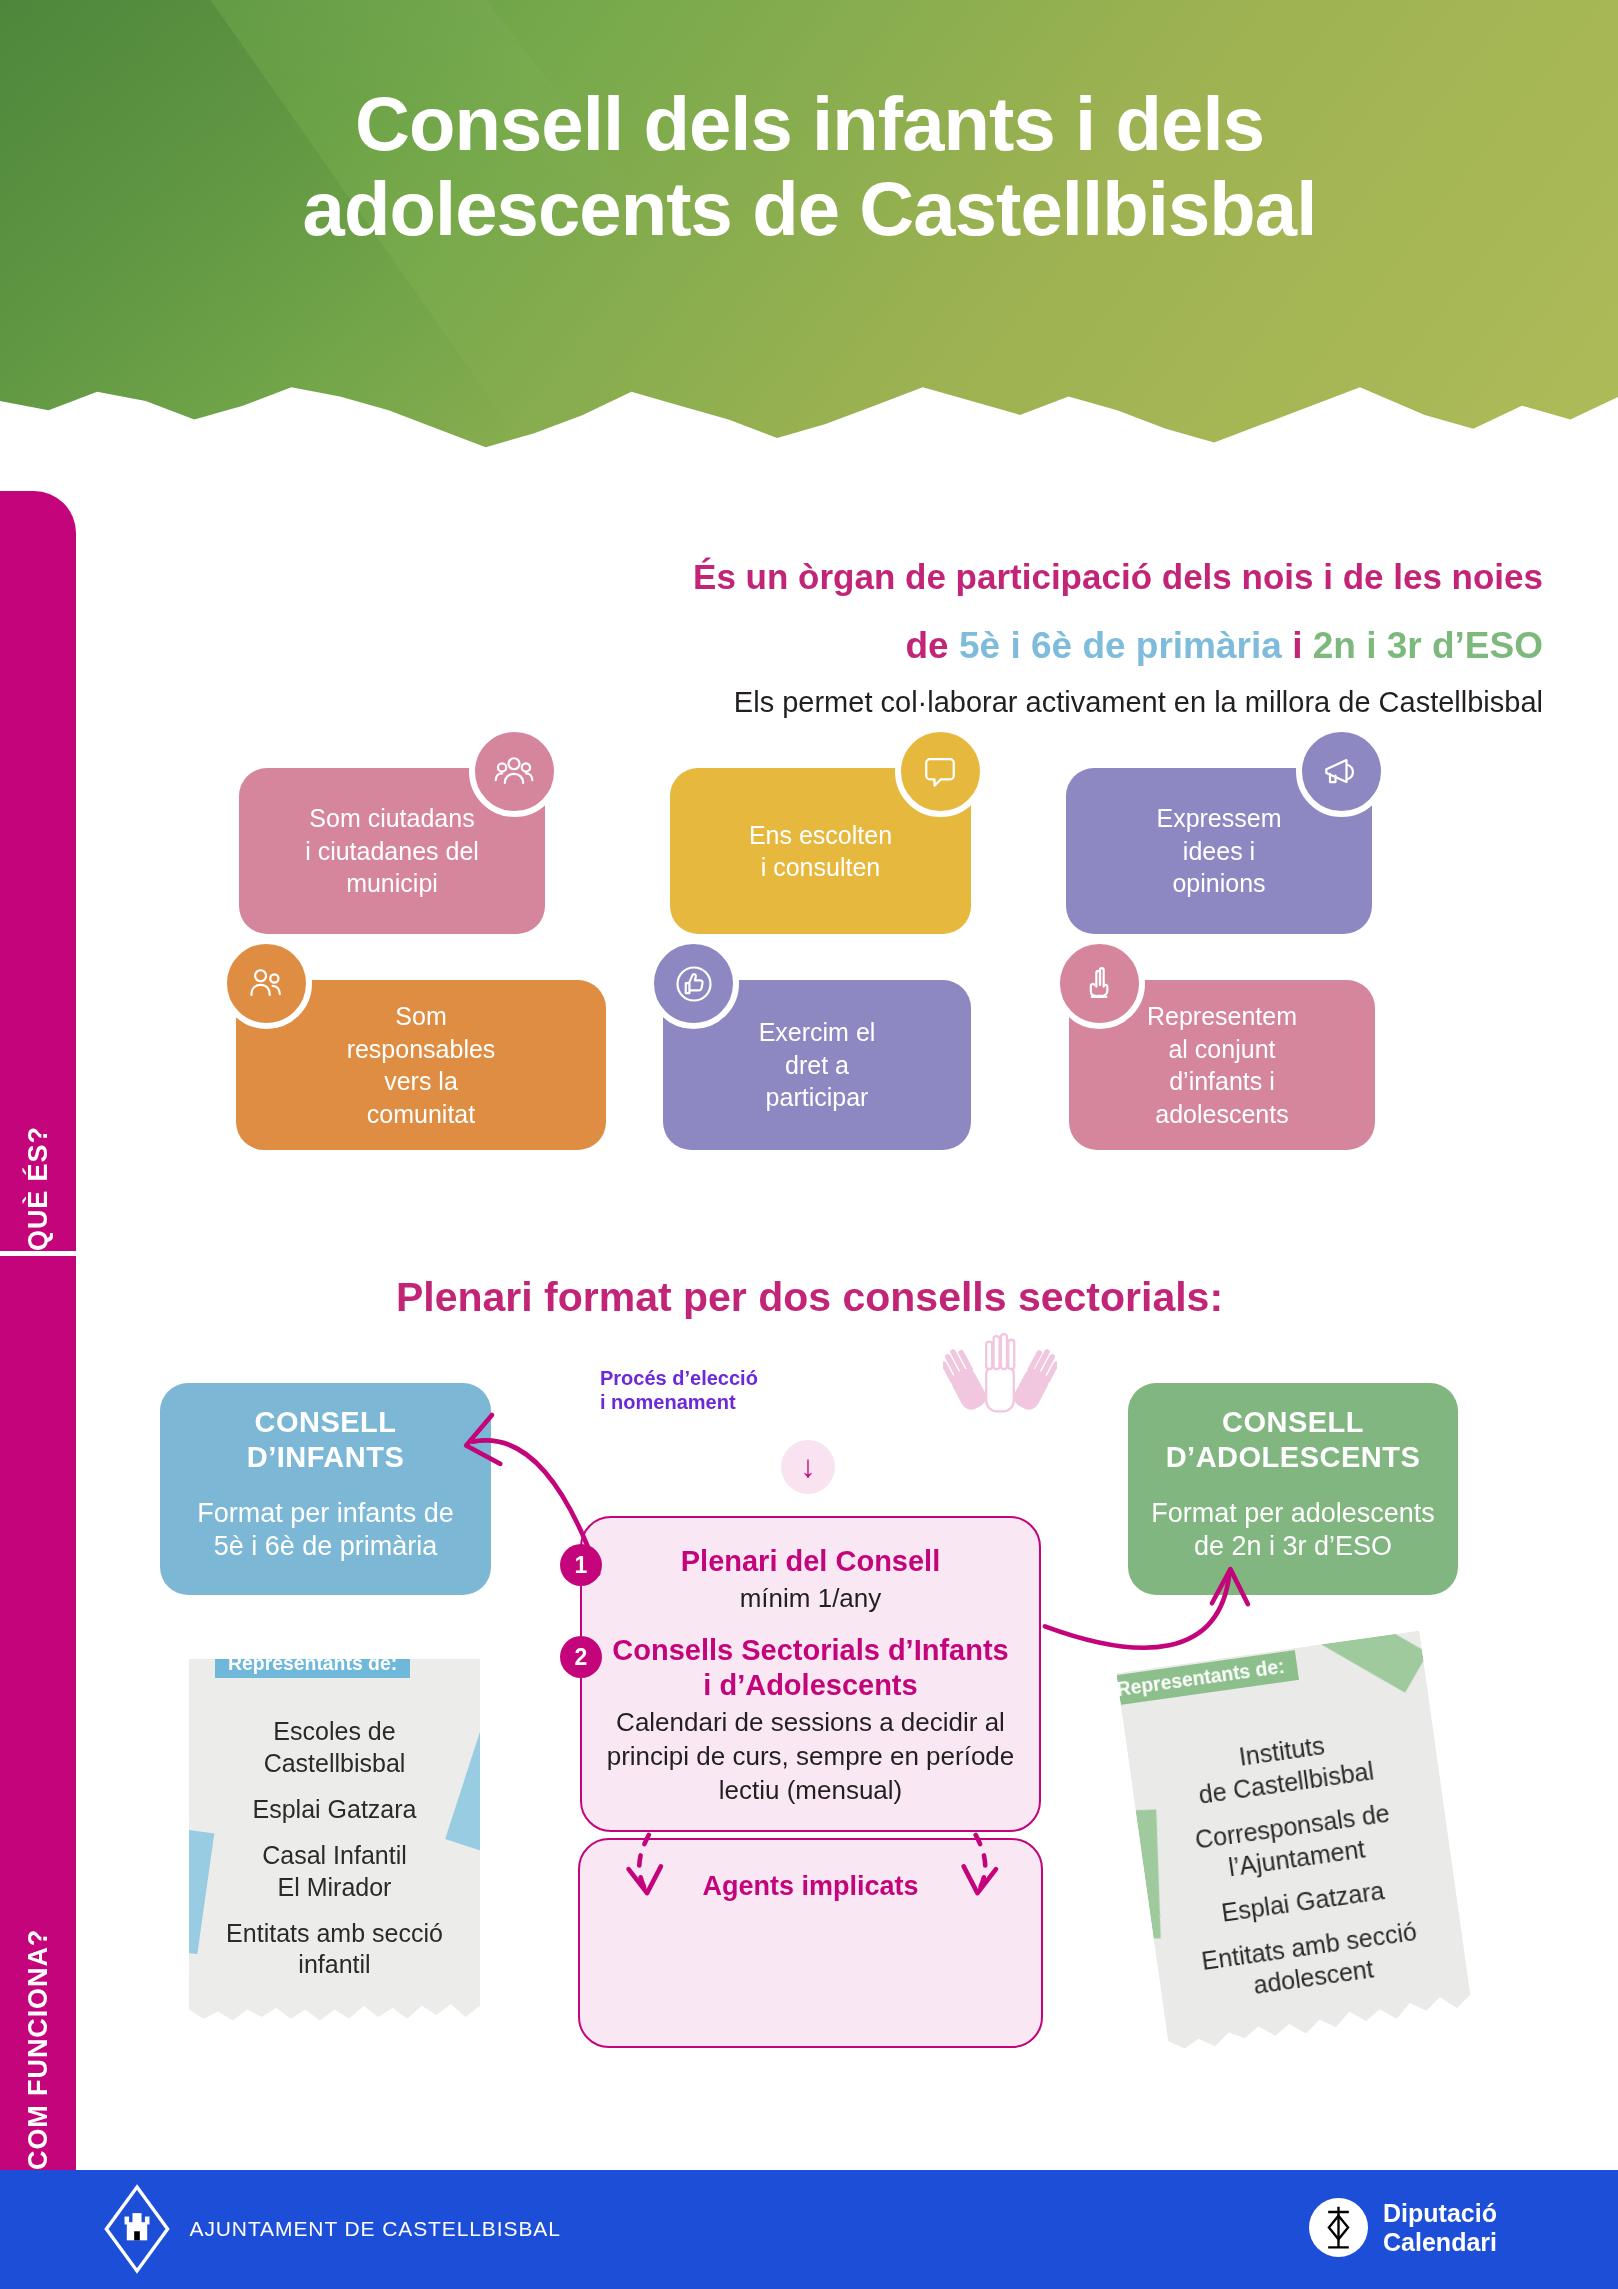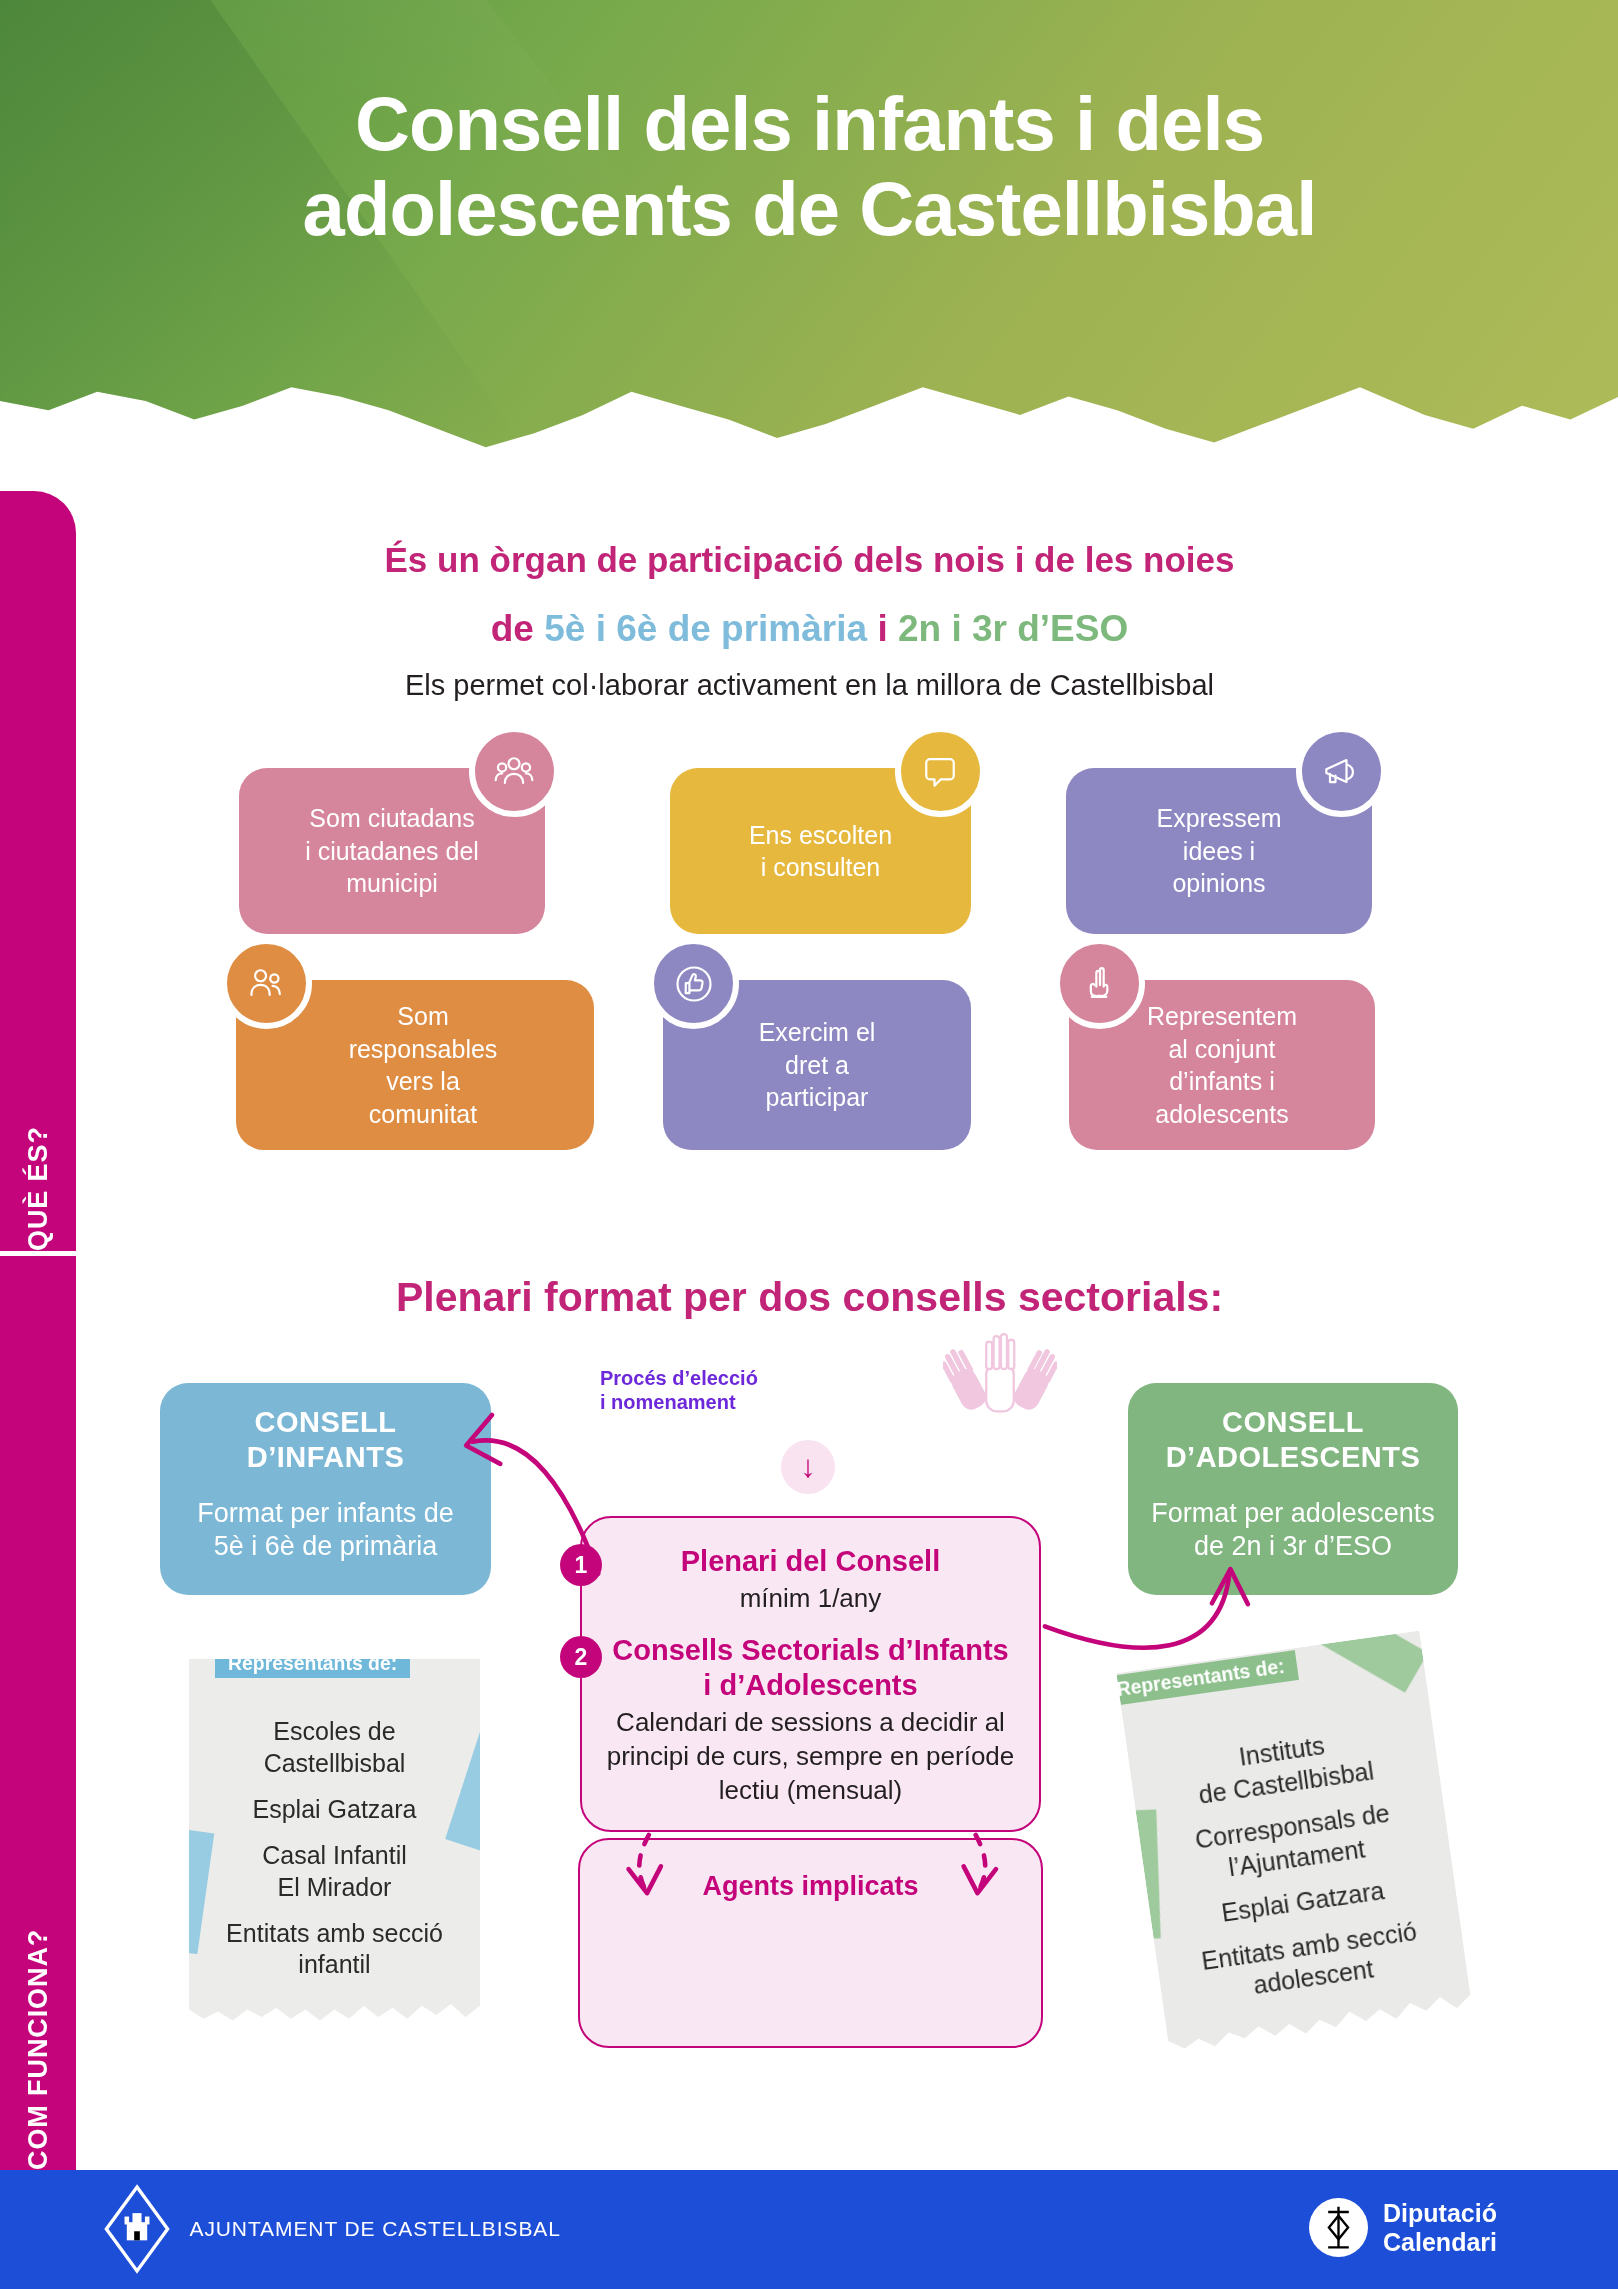--- a/index.html
+++ b/index.html
@@ -23,21 +23,21 @@
   
   .side-seg{position:absolute;left:0;width:76px;background:#c4047a;display:flex;justify-content:center;}
   .seg1{top:491px;height:760px;border-radius:0 42px 0 0;}
   .seg2{top:1256px;height:914px;}
   .vlabel{writing-mode:vertical-rl;transform:rotate(180deg);color:#fff;font-weight:700;
     font-size:27px;letter-spacing:0.9px;}
   .seg1 .vlabel{margin-top:88px;}
   .seg2 .vlabel{margin-top:35px;}
 
   
-  .intro{position:absolute;left:76px;top:540px;width:1467px;text-align:center;}
+  .intro{position:absolute;left:76px;top:557px;width:1467px;text-align:right;}
   .intro-l1{font-size:35px;font-weight:600;color:#c22578;}
   .intro-l2{font-size:37px;font-weight:600;color:#c22578;margin-top:28px;}
   .intro-l2 .blue{color:#7fbcdb;font-weight:700;}
   .intro-l2 .green{color:#7db87d;font-weight:700;}
   .intro-l3{font-size:29px;color:#231f20;margin-top:18.5px;}
 
   
   .fbox{position:absolute;border-radius:28px;display:flex;align-items:center;justify-content:center;
     color:#fff;font-size:25px;line-height:1.3;text-align:center;}
   .badge{position:absolute;width:79px;height:79px;border-radius:50%;border:6.5px solid #fff;
@@ -156,21 +156,21 @@
 opinions</span>
     <span class="badge tr" style="background:#8d87c2;">
       <svg viewBox="0 0 48 48">
           <path d="M8 21l22-10v24L8 25z"></path>
           <path d="M31 16c4 1.5 6 4.5 6 8s-2 6.5-6 8"></path>
           <path d="M12 26v9h6v-7"></path>
         </svg>
     </span>
   </div>
 
-  <div class="fbox" style="left:236px;top:980px;width:342px;height:170px;background:#de8d43;padding-left:16px;">
+  <div class="fbox" style="left:236px;top:980px;width:370px;height:170px;background:#de8d43;">
     <span class="pre">Som
 responsables
 vers la
 comunitat</span>
     <span class="badge tl" style="background:#de8d43;">
       <svg viewBox="0 0 48 48">
           <circle cx="17" cy="15" r="6"></circle>
           <circle cx="32" cy="18" r="4.5"></circle>
           <path d="M7 36c0-7 4-11 10-11s10 4 10 11"></path>
           <path d="M30 26c5 0 8 4 8 9"></path>

